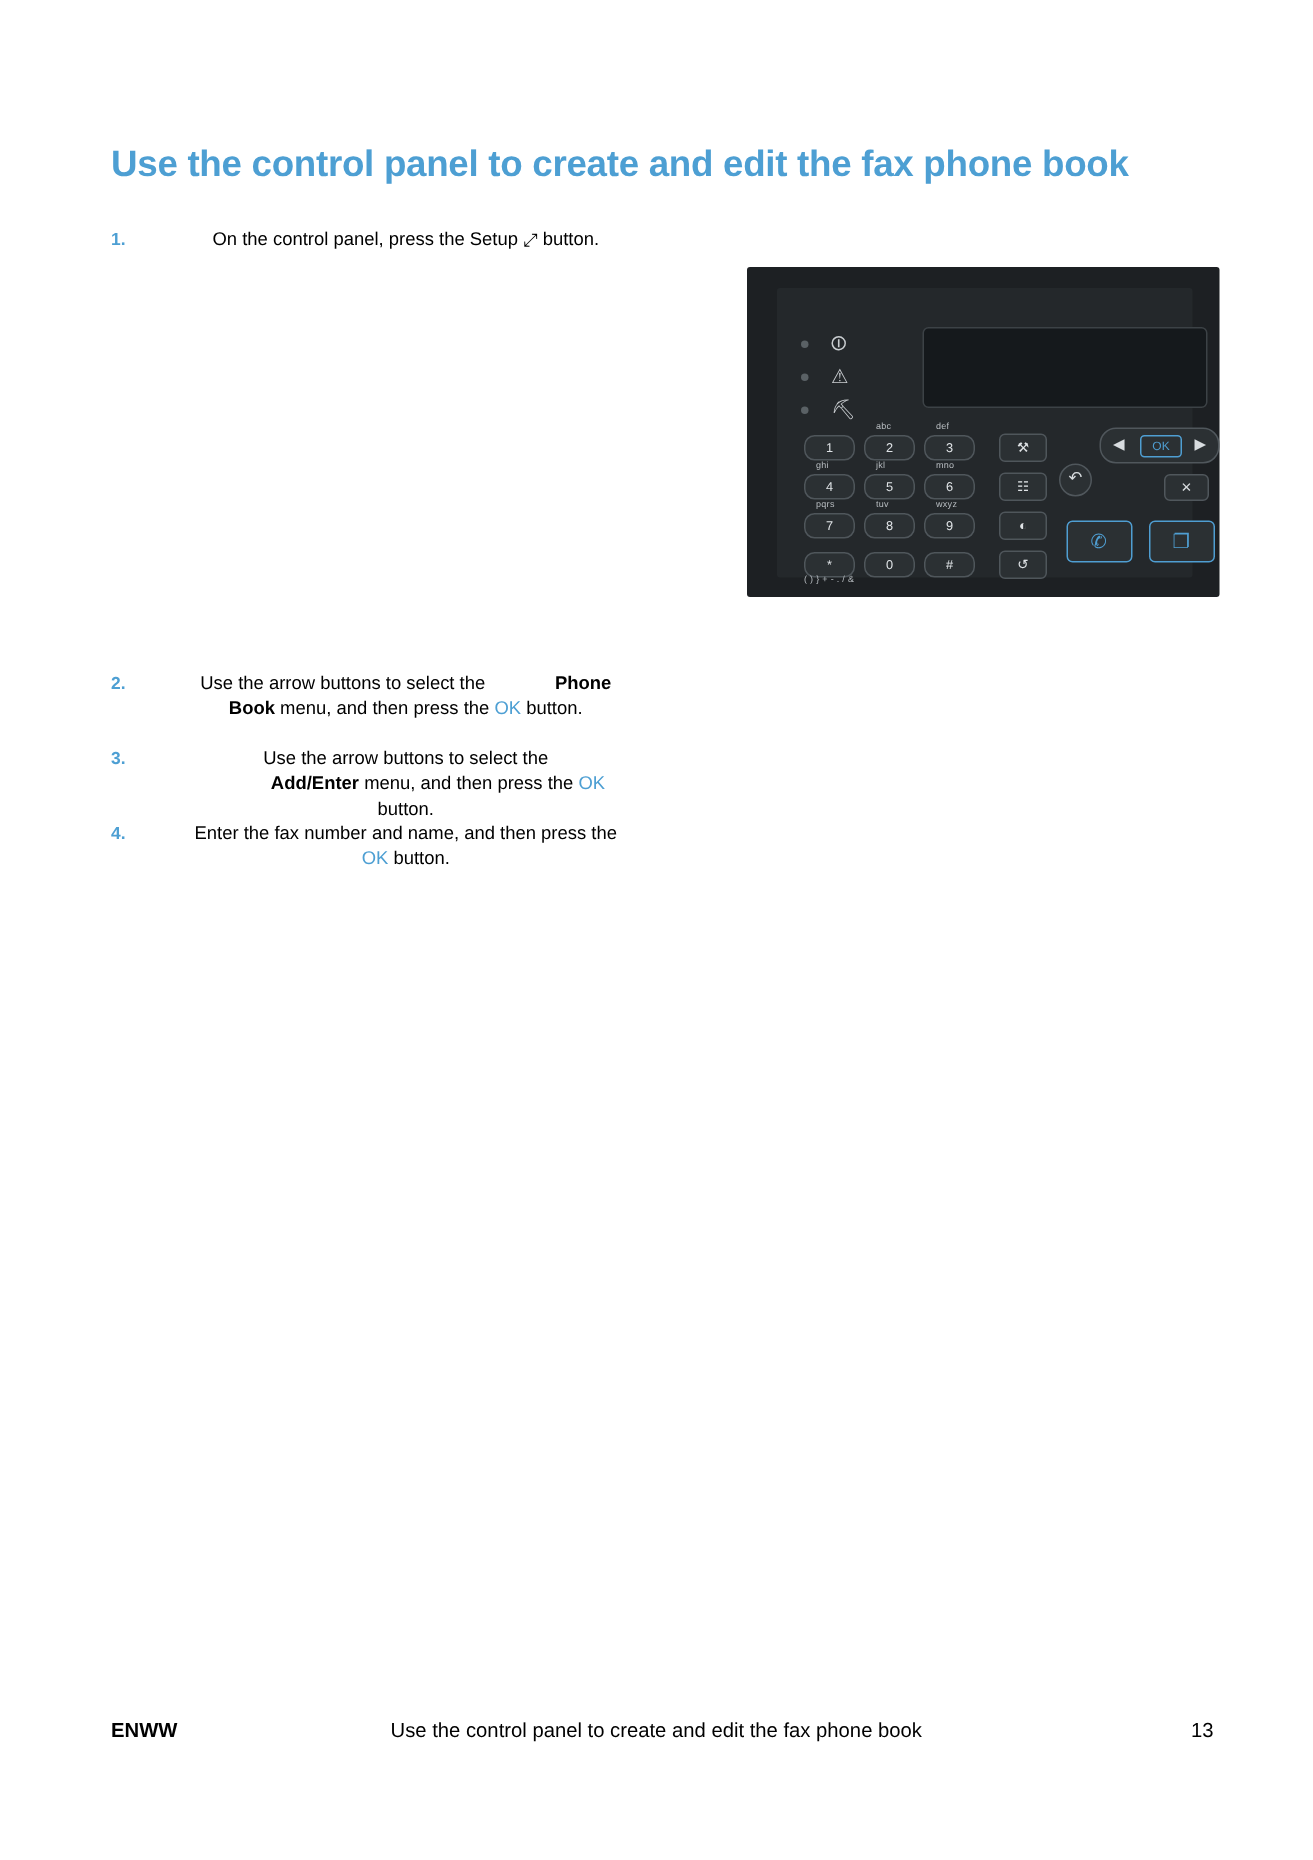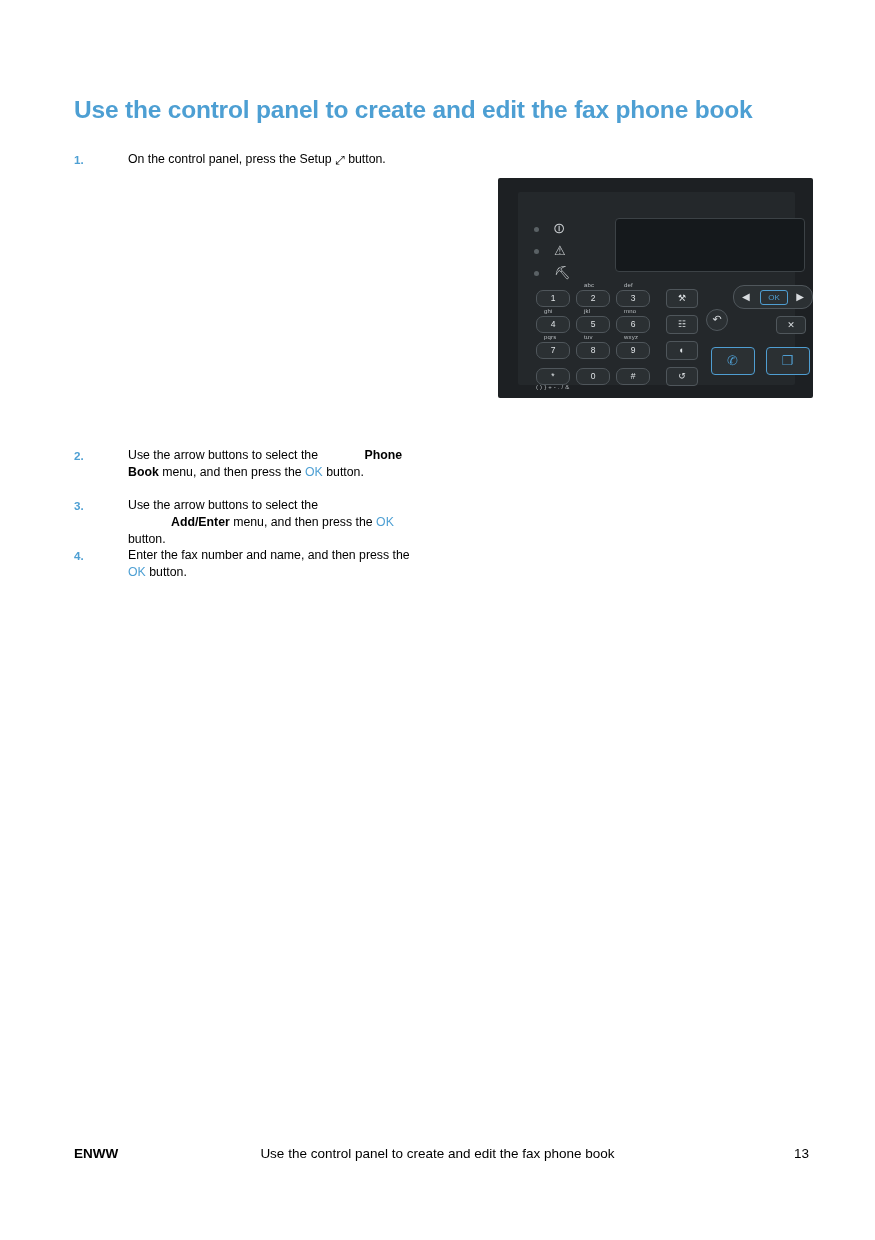--- a/index.html
+++ b/index.html
@@ -44,20 +44,21 @@
     width: 24px;
     color: #4d9fd3;
     font-weight: bold;
     font-size: 11.6px;
   }
   .step .body {
     position: absolute;
     left: 54px;
     top: 0;
     width: 285px;
+    text-align: center;
   }
   .step-1 { left: 74px; top: 151px; width: 340px; }
   .step-2 { left: 74px; top: 447px; width: 340px; }
   .step-3 { left: 74px; top: 497px; width: 340px; }
   .step-4 { left: 74px; top: 547px; width: 340px; }
 
   b.bold { font-weight: bold; margin-left: 43px; }
   span.ok {
     color: #4d9fd3;
   }

